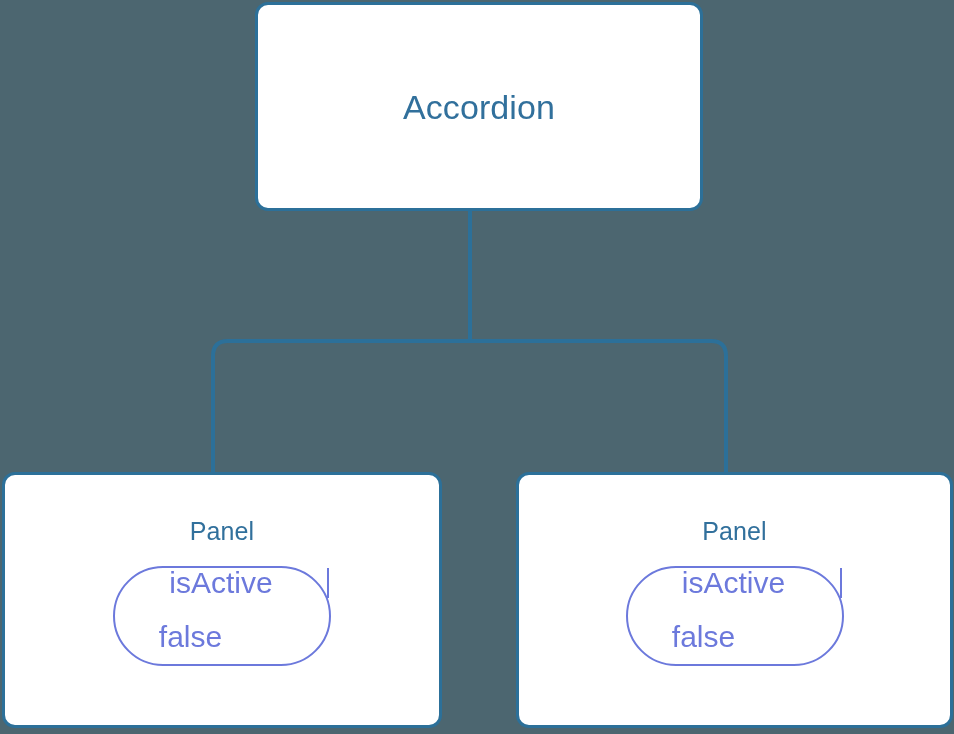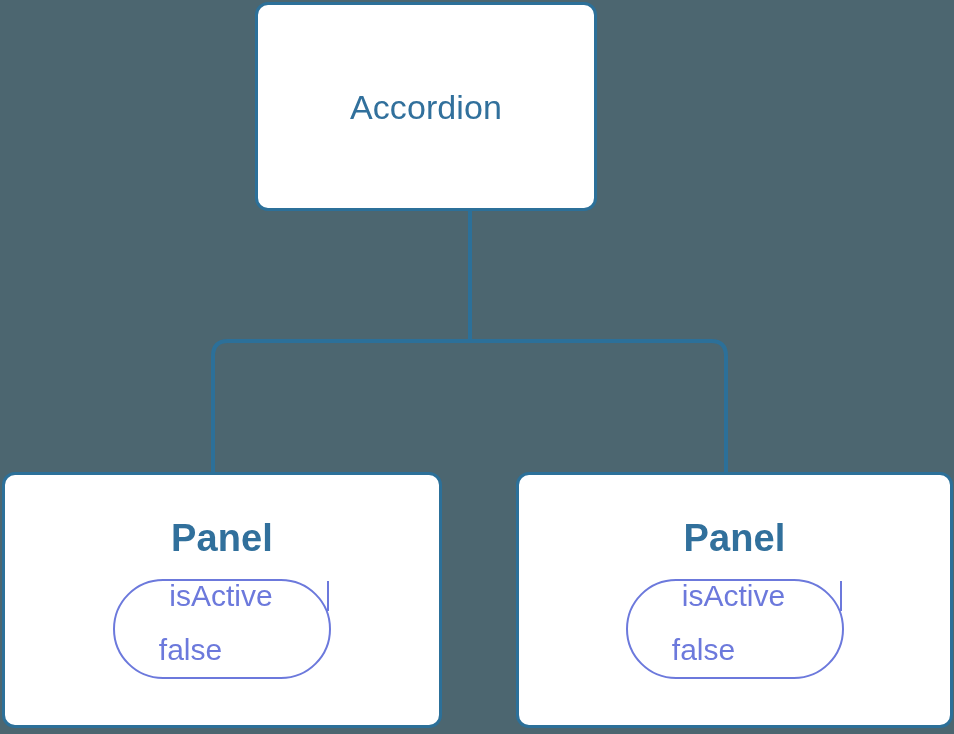--- a/index.html
+++ b/index.html
@@ -41,21 +41,21 @@
     border-radius: 13px;
     box-sizing: border-box;
     display: flex;
     flex-direction: column;
     align-items: center;
   }
 
   .node-root {
     left: 255px;
     top: 2px;
-    width: 342px;
+    width: 448px;
     height: 209px;
     justify-content: center;
   }
 
   .node-leaf-left {
     left: 2px;
     top: 472px;
     width: 440px;
     height: 256px;
     padding-top: 44px;
@@ -73,22 +73,21 @@
     color: #31709c;
     font-size: 34px;
     font-weight: 400;
     line-height: 1;
     letter-spacing: 0.1px;
     white-space: nowrap;
   }
 
   .node-leaf-left .node-title,
   .node-leaf-right .node-title {
-    font-size: 38px;
-    font-weight: bold;
+    font-size: 25px;
   }
 
   
   .state-pill {
     margin-top: 22px;
     display: flex;
     align-items: stretch;
     border: 2px solid #6c79dc;
     border-radius: 52px;
     height: 100px;

